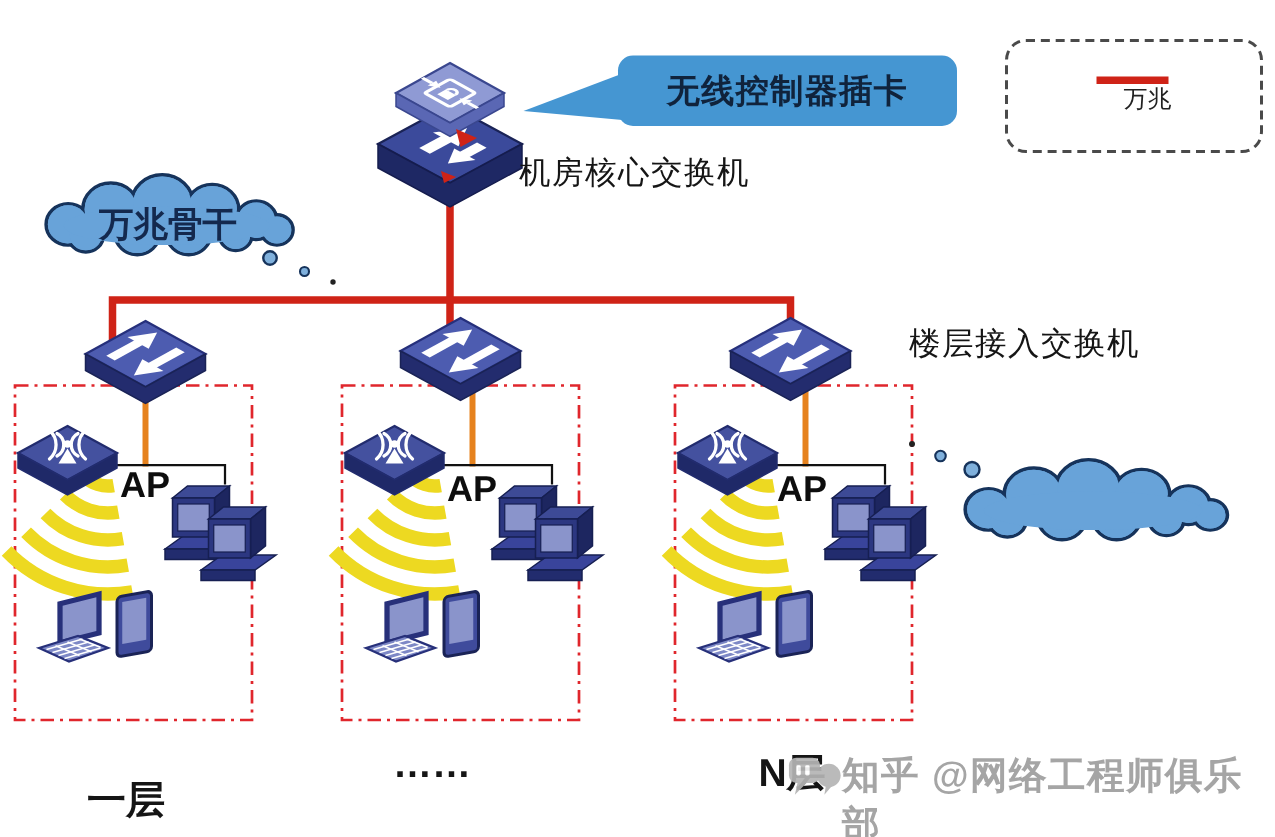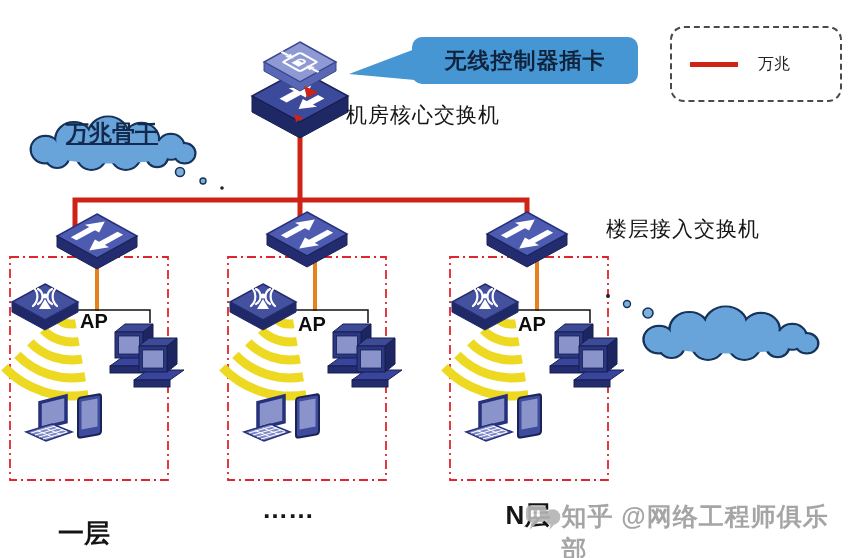--- a/index.html
+++ b/index.html
@@ -2,29 +2,29 @@
 <html><head>
 <meta charset="utf-8">
 <style>
   html,body{margin:0;padding:0;background:#ffffff;}
   #stage{position:relative;width:850px;height:558px;background:#ffffff;overflow:hidden;
          font-family:"Liberation Sans","DejaVu Sans",sans-serif;}
   #net-svg{position:absolute;left:0;top:0;z-index:1;}
   .lbl{position:absolute;z-index:3;color:#151515;white-space:nowrap;}
   .device-label{font-size:21px;letter-spacing:1px;}
   .cloud-text{font-size:23px;font-weight:bold;color:#14294e;text-align:center;z-index:4;}
-  .ap-label{font-size:20px;font-weight:bold;color:#0d0d0d;}
+  .ap-label{font-size:24px;font-weight:bold;color:#0d0d0d;}
   .floor-name{font-size:26px;font-weight:600;text-align:center;}
   .callout{position:absolute;left:412px;top:37px;width:226px;height:47px;background:#4596d2;
            border-radius:10px;display:flex;align-items:center;justify-content:center;
            font-size:22px;font-weight:bold;color:#10233c;z-index:3;letter-spacing:1px;}
   .legend{position:absolute;left:670px;top:26px;width:172px;height:76px;border:2px dashed #4a4a4a;
           border-radius:14px;display:flex;flex-direction:column;justify-content:space-evenly;
           padding-left:18px;box-sizing:border-box;z-index:3;}
-  .legend-row{display:flex;align-items:center;}
+  .legend-row{display:flex;align-items:center;flex-direction:column;}
   .legend-swatch{width:48px;margin-right:20px;}
   .sw-10g{height:5px;background:#cf2317;}
   .sw-1g{height:4px;background:#e6821e;}
   .legend-label{font-size:16px;color:#222;}
   .watermark{position:absolute;left:524px;top:500px;height:40px;display:flex;align-items:flex-start;
              z-index:5;opacity:.92;}
   .watermark-text{font-size:25px;font-weight:bold;color:#9e9e9e;letter-spacing:1px;
                   text-shadow:1px 1px 0 rgba(255,255,255,.95),-1px -1px 0 rgba(255,255,255,.7);}
 </style>
 </head>
@@ -209,21 +209,21 @@
   <div class="legend">
     <div class="legend-row">
       <div class="legend-swatch sw-10g"></div>
       <span class="legend-label">万兆</span>
     </div>
   </div>
 
   <div class="lbl device-label" style="left:346px;top:101px;">机房核心交换机</div>
   <div class="lbl device-label" style="left:606px;top:215px;">楼层接入交换机</div>
 
-  <div class="lbl cloud-text" style="left:36px;top:118px;width:152px;text-decoration:underline;">万兆骨干</div>
+  <div class="lbl cloud-text" style="left:36px;top:134px;width:152px;">万兆骨干</div>
 
   <div class="lbl ap-label" style="left:80px;top:310px;">AP</div>
   <div class="lbl ap-label" style="left:298px;top:313px;">AP</div>
   <div class="lbl ap-label" style="left:518px;top:313px;">AP</div>
 
   <div class="lbl floor-name" style="left:42px;top:516px;width:84px;">一层</div>
   <div class="lbl floor-name" style="left:240px;top:494px;width:96px;font-weight:bold;">……</div>
   <div class="lbl floor-name" style="left:492px;top:498px;width:72px;">N层</div>
 
   <div class="watermark">

